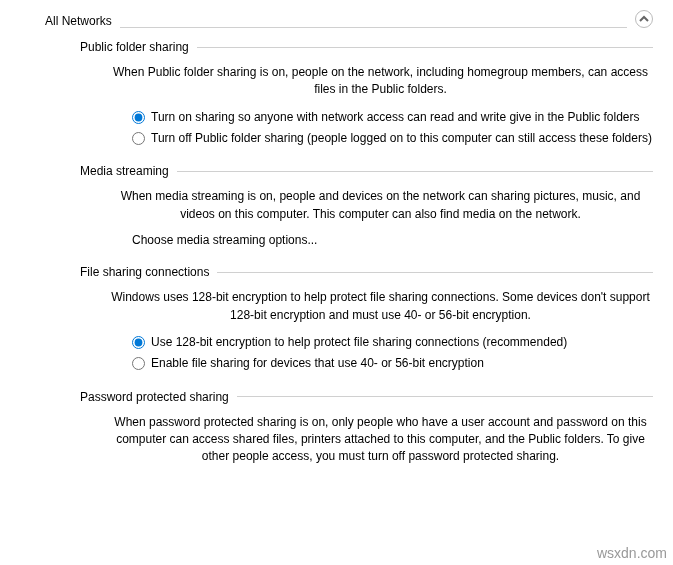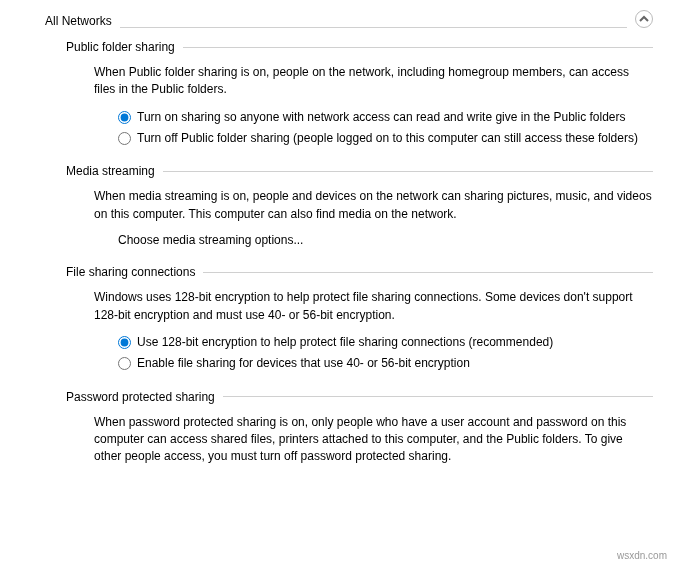--- a/index.html
+++ b/index.html
@@ -43,38 +43,39 @@
       background: #fff;
     }
     .collapse-btn svg {
       width: 10px;
       height: 10px;
       fill: none;
       stroke: #666;
       stroke-width: 2;
     }
     .section {
-      margin-left: 16px;
+      margin-left: 30px;
       margin-bottom: 18px;
     }
     .section-header {
       display: flex;
       align-items: center;
       margin-bottom: 10px;
     }
     .section-title {
       white-space: nowrap;
       padding-right: 8px;
     }
     .section-body {
       margin-left: 28px;
     }
     .desc {
       line-height: 1.45;
       margin-bottom: 10px;
+      text-align: center;
     }
     .options {
       margin-left: 24px;
     }
     .option {
       display: flex;
       align-items: flex-start;
       margin-bottom: 4px;
       cursor: pointer;
     }
@@ -88,21 +89,21 @@
     .link {
       color: #000000;
       cursor: pointer;
       margin-left: 24px;
       display: inline-block;
     }
     .watermark {
       position: fixed;
       right: 6px;
       bottom: 4px;
-      font-size: 10px;
+      font-size: 14px;
       color: #999;
     }
   </style>
 </head>
 <body>
 
 <div class="container">
 
   <div class="main-header">
     <span class="main-header-label">All Networks</span>

